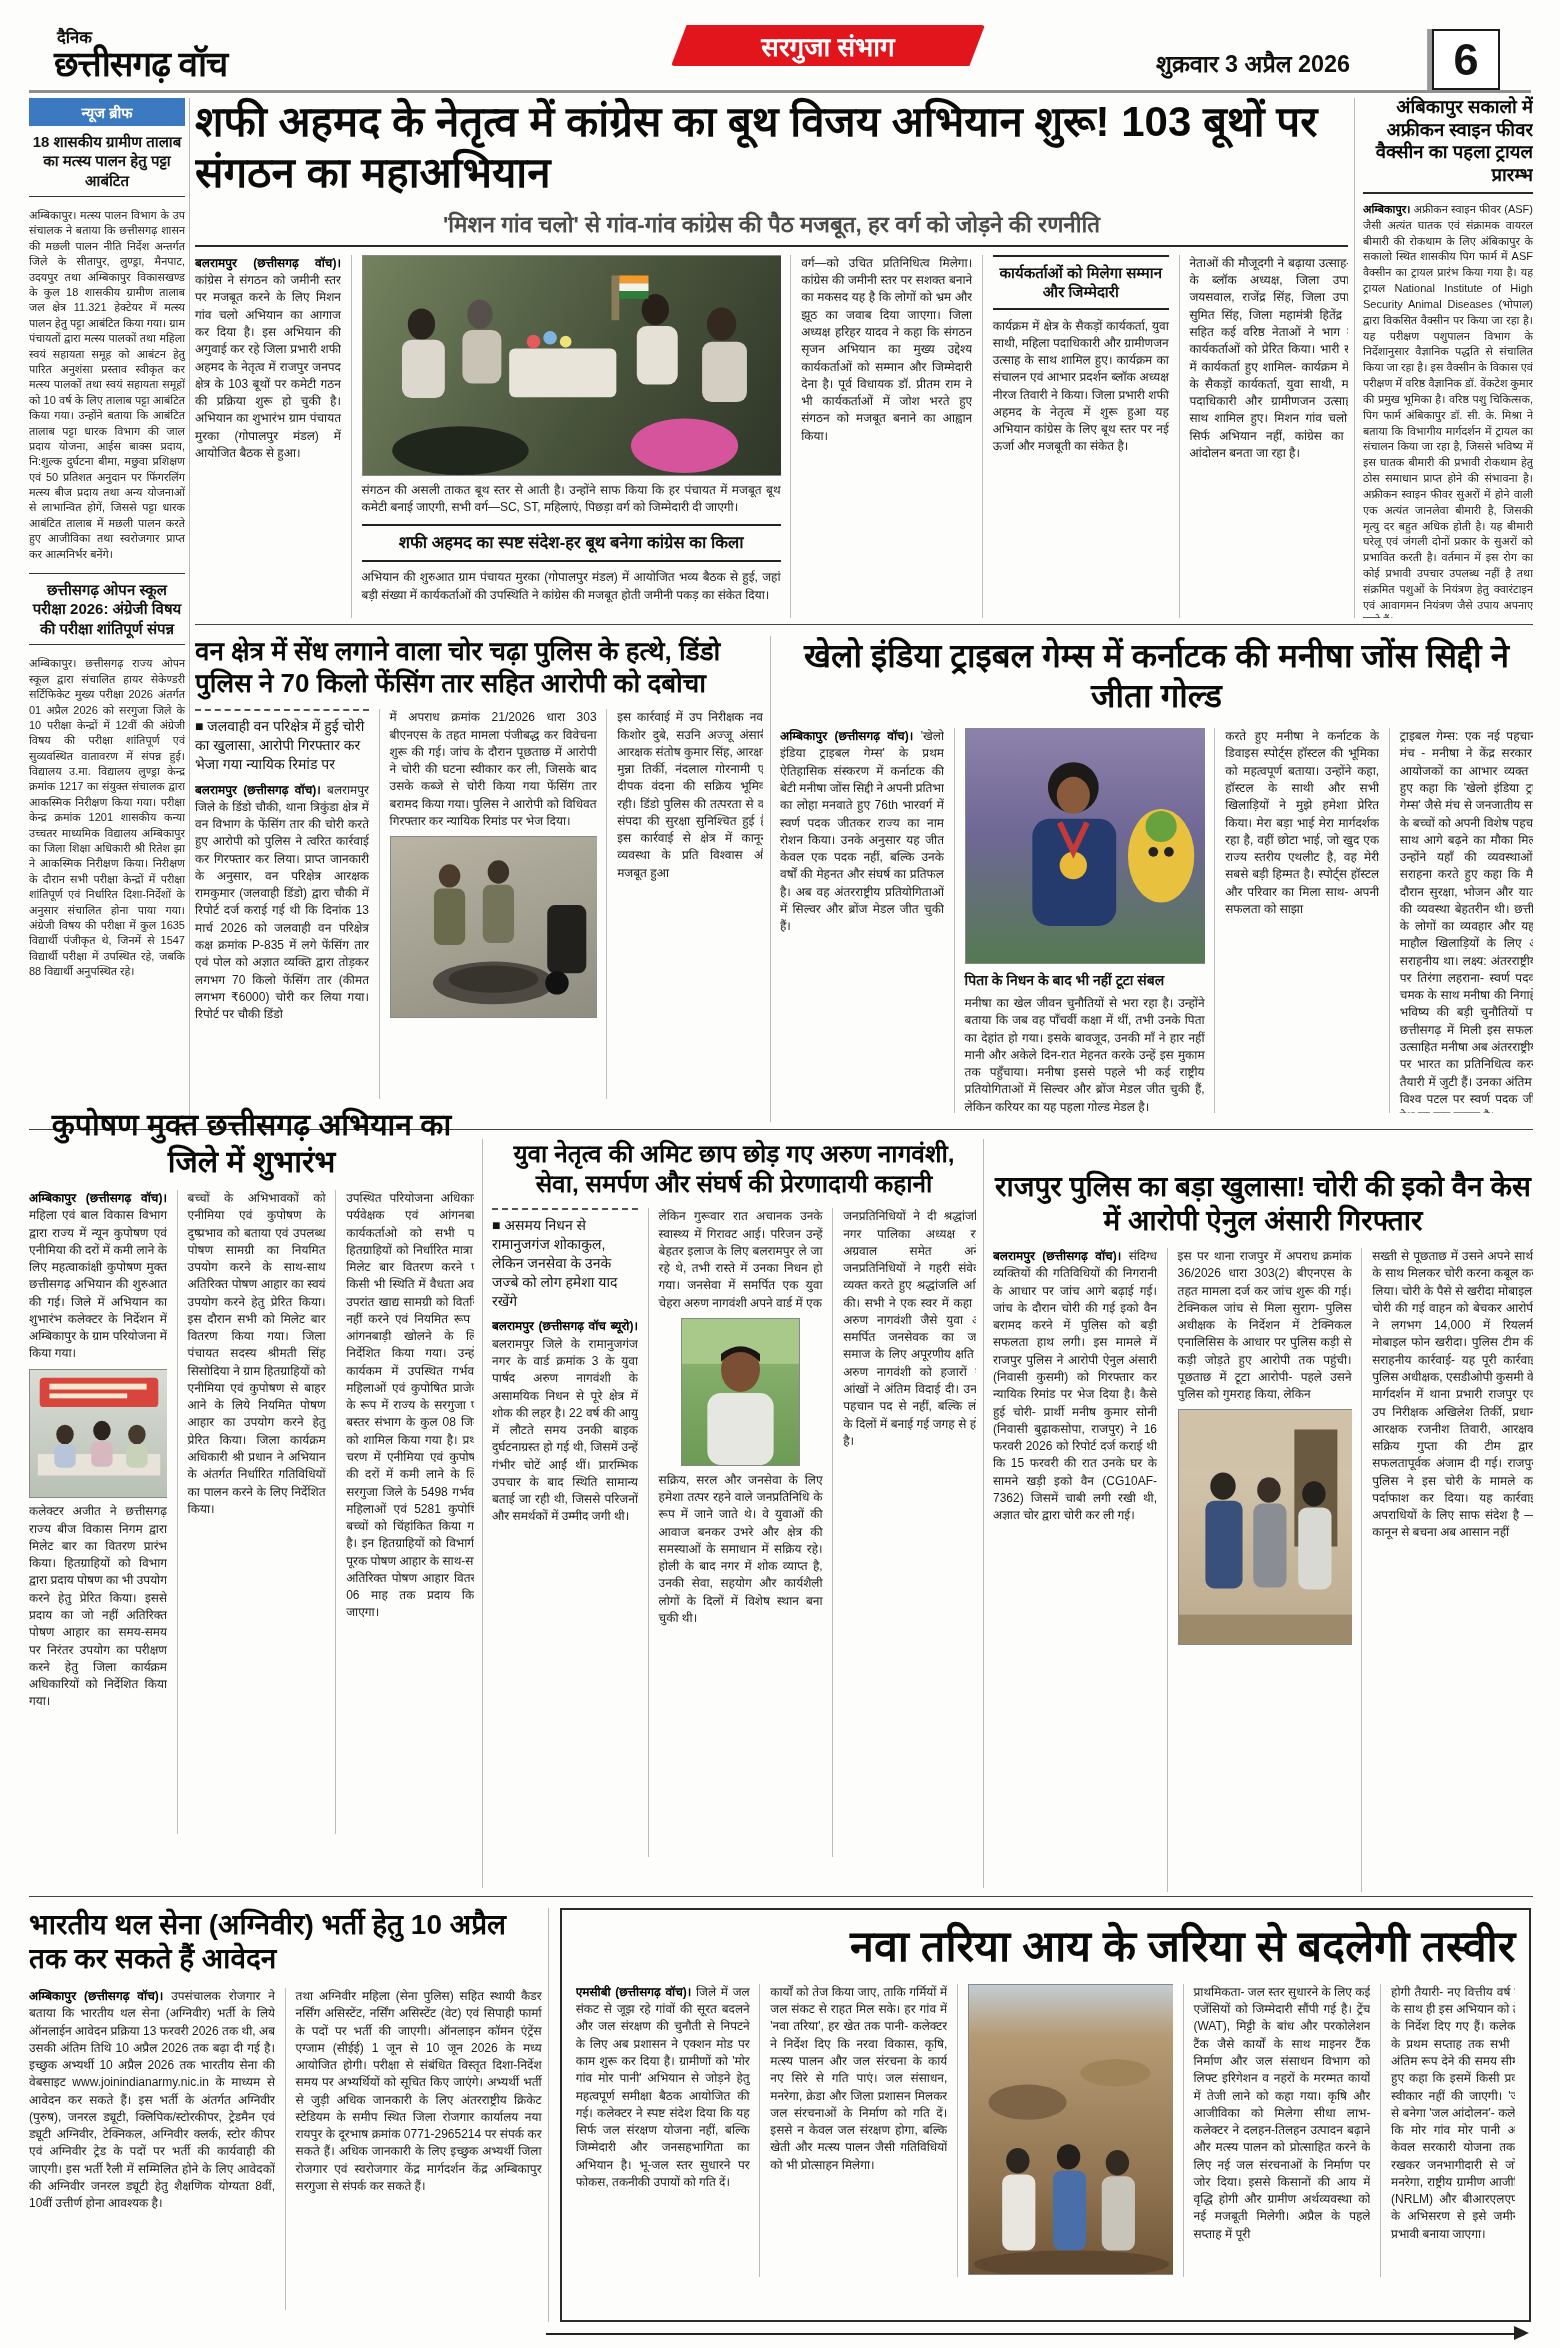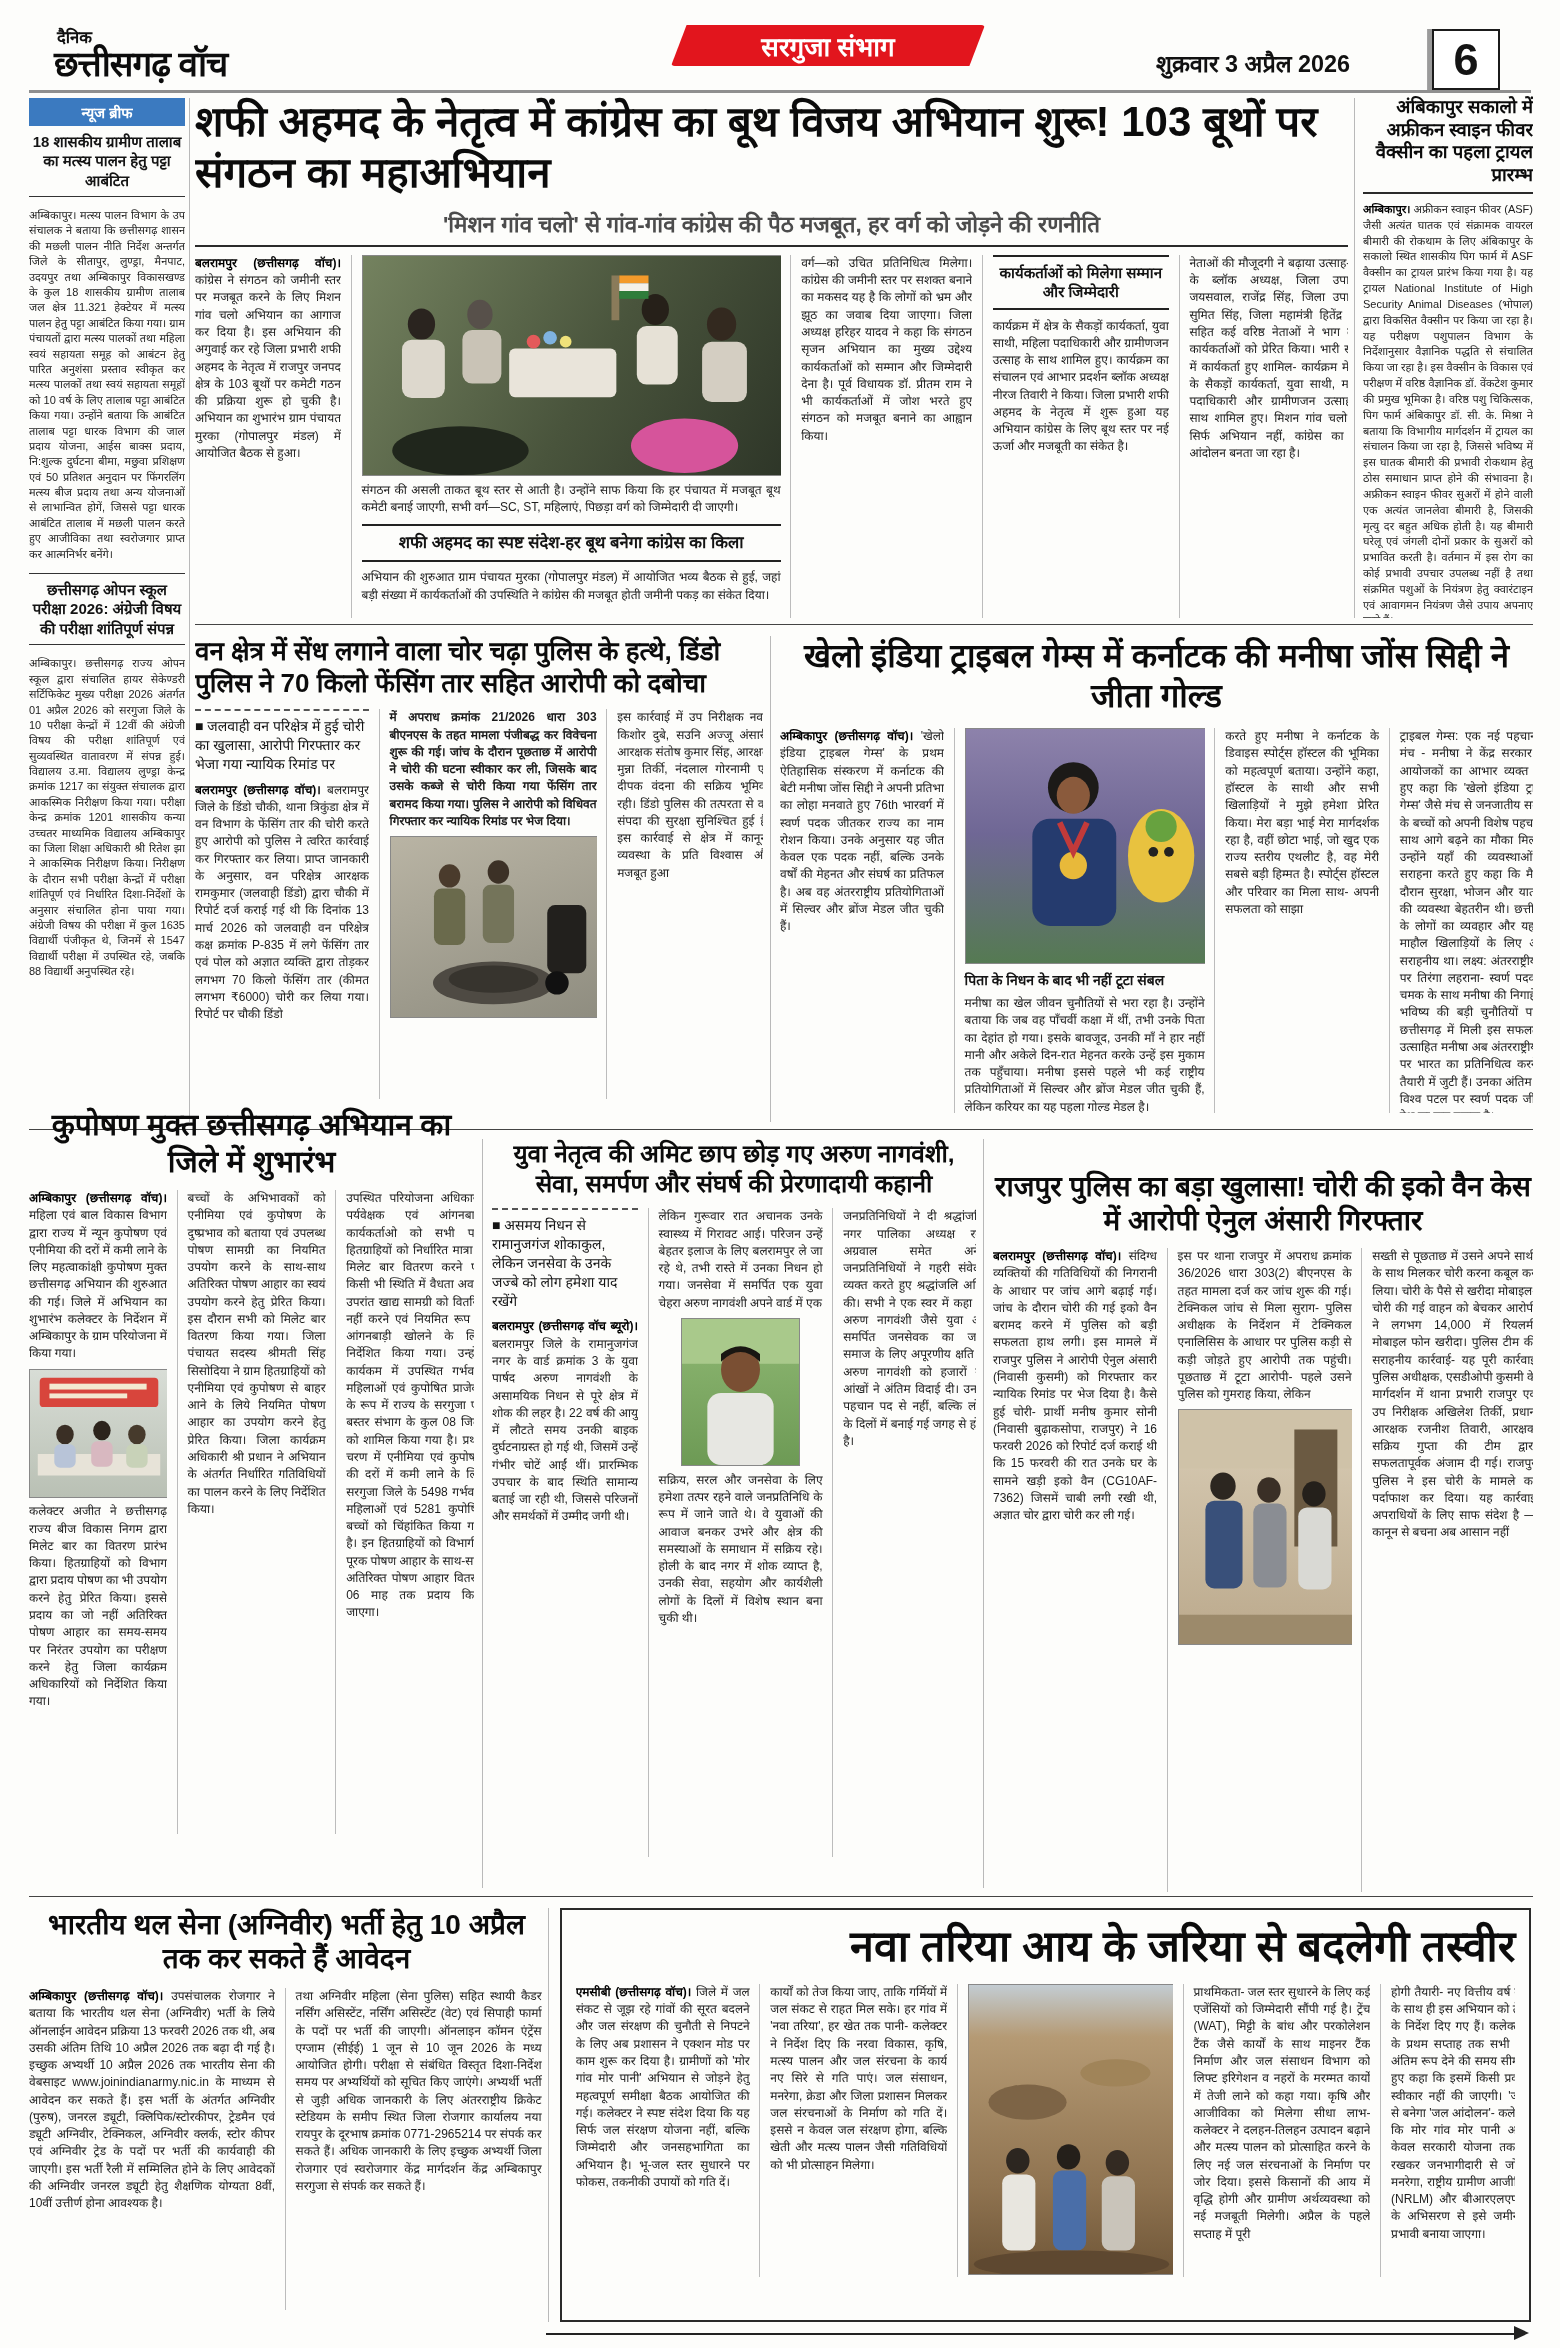--- a/index.html
+++ b/index.html
@@ -128,21 +128,21 @@
 
   <div class="hr thin" style="left:195px;top:624px;width:1338px;"></div>
 
   <div style="position:absolute;left:195px;top:636px;width:568px;height:486px;overflow:hidden;">
     <div class="headline" style="font-size:26px;">वन क्षेत्र में सेंध लगाने वाला चोर चढ़ा पुलिस के हत्थे, डिंडो पुलिस ने 70 किलो फेंसिंग तार सहित आरोपी को दबोचा</div>
     <div class="cols" style="height:390px;margin-top:9.8px;">
       <div style="width:174px;flex:none;">
         <div class="kicker">■ जलवाही वन परिक्षेत्र में हुई चोरी का खुलासा, आरोपी गिरफ्तार कर भेजा गया न्यायिक रिमांड पर</div>
         <p class="bt" style="margin:0;"><b class="bylabel">बलरामपुर (छत्तीसगढ़ वॉच)।</b> <span>बलरामपुर जिले के डिंडो चौकी, थाना त्रिकुंडा क्षेत्र में वन विभाग के फेंसिंग तार की चोरी करते हुए आरोपी को पुलिस ने त्वरित कार्रवाई कर गिरफ्तार कर लिया। प्राप्त जानकारी के अनुसार, वन परिक्षेत्र आरक्षक रामकुमार (जलवाही डिंडो) द्वारा चौकी में रिपोर्ट दर्ज कराई गई थी कि दिनांक 13 मार्च 2026 को जलवाही वन परिक्षेत्र कक्ष क्रमांक P-835 में लगे फेंसिंग तार एवं पोल को अज्ञात व्यक्ति द्वारा तोड़कर लगभग 70 किलो फेंसिंग तार (कीमत लगभग ₹6000) चोरी कर लिया गया। रिपोर्ट पर चौकी डिंडो</span></p>
       </div>
-      <div style="width:207px;flex:none;font-weight:bold;">
+      <div style="width:207px;flex:none;">
         <p class="bt" style="margin:0 0 5.9px 0;">में अपराध क्रमांक 21/2026 धारा 303 बीएनएस के तहत मामला पंजीबद्ध कर विवेचना शुरू की गई। जांच के दौरान पूछताछ में आरोपी ने चोरी की घटना स्वीकार कर ली, जिसके बाद उसके कब्जे से चोरी किया गया फेंसिंग तार बरामद किया गया। पुलिस ने आरोपी को विधिवत गिरफ्तार कर न्यायिक रिमांड पर भेज दिया।</p>
         <div class="photo" style="width:100%;height:180px;background:linear-gradient(160deg,#b9b4a4,#8f8d80);">
           <svg viewBox="0 0 212 185" preserveAspectRatio="none">
             <ellipse cx="60" cy="40" rx="11" ry="12" fill="#4a3b2c"></ellipse>
               <rect x="44" y="53" width="32" height="58" rx="8" fill="#6a6a4c"></rect>
             <ellipse cx="110" cy="36" rx="11" ry="12" fill="#3c3126"></ellipse>
               <rect x="94" y="49" width="32" height="60" rx="8" fill="#74745a"></rect>
             <ellipse cx="105" cy="150" rx="62" ry="22" fill="#4e4a43"></ellipse>
             <ellipse cx="105" cy="146" rx="46" ry="14" fill="#37342e"></ellipse>
             <rect x="160" y="70" width="40" height="70" rx="8" fill="#22201d"></rect>
@@ -272,21 +272,21 @@
       </div>
       <div style="width:164px;flex:none;">
         <p class="bt" style="margin:0;">सख्ती से पूछताछ में उसने अपने साथी के साथ मिलकर चोरी करना कबूल कर लिया। चोरी के पैसे से खरीदा मोबाइल- चोरी की गई वाहन को बेचकर आरोपी ने लगभग 14,000 में रियलमी मोबाइल फोन खरीदा। पुलिस टीम की सराहनीय कार्रवाई- यह पूरी कार्रवाई पुलिस अधीक्षक, एसडीओपी कुसमी के मार्गदर्शन में थाना प्रभारी राजपुर एवं उप निरीक्षक अखिलेश तिर्की, प्रधान आरक्षक रजनीश तिवारी, आरक्षक सक्रिय गुप्ता की टीम द्वारा सफलतापूर्वक अंजाम दी गई। राजपुर पुलिस ने इस चोरी के मामले का पर्दाफाश कर दिया। यह कार्रवाई अपराधियों के लिए साफ संदेश है —कानून से बचना अब आसान नहीं</p>
       </div>
     </div>
   </div>
 
   <div class="hr thin" style="left:29px;top:1896px;width:1504px;"></div>
 
   <div style="position:absolute;left:29px;top:1908px;width:515px;height:414px;overflow:hidden;">
-    <div class="headline" style="font-size:28px;text-align:center;">भारतीय थल सेना (अग्निवीर) भर्ती हेतु 10 अप्रैल तक कर सकते हैं आवेदन</div>
+    <div class="headline" style="font-size:28px;">भारतीय थल सेना (अग्निवीर) भर्ती हेतु 10 अप्रैल तक कर सकते हैं आवेदन</div>
     <div class="cols" style="height:322px;margin-top:11.7px;">
       <div style="width:246px;flex:none;">
         <p class="bt" style="margin:0;"><b class="bylabel">अम्बिकापुर (छत्तीसगढ़ वॉच)।</b> <span>उपसंचालक रोजगार ने बताया कि भारतीय थल सेना (अग्निवीर) भर्ती के लिये ऑनलाईन आवेदन प्रक्रिया 13 फरवरी 2026 तक थी, अब उसकी अंतिम तिथि 10 अप्रैल 2026 तक बढ़ा दी गई है। इच्छुक अभ्यर्थी 10 अप्रैल 2026 तक भारतीय सेना की वेबसाइट www.joinindianarmy.nic.in के माध्यम से आवेदन कर सकते हैं। इस भर्ती के अंतर्गत अग्निवीर (पुरुष), जनरल ड्यूटी, क्लिपिक/स्टोरकीपर, ट्रेडमैन एवं ड्यूटी अग्निवीर, टेक्निकल, अग्निवीर क्लर्क, स्टोर कीपर एवं अग्निवीर ट्रेड के पदों पर भर्ती की कार्यवाही की जाएगी। इस भर्ती रैली में सम्मिलित होने के लिए आवेदकों की अग्निवीर जनरल ड्यूटी हेतु शैक्षणिक योग्यता 8वीं, 10वीं उत्तीर्ण होना आवश्यक है।</span></p>
       </div>
       <div style="width:246px;flex:none;">
         <p class="bt" style="margin:0;">तथा अग्निवीर महिला (सेना पुलिस) सहित स्थायी कैडर नर्सिंग असिस्टेंट, नर्सिंग असिस्टेंट (वेट) एवं सिपाही फार्मा के पदों पर भर्ती की जाएगी। ऑनलाइन कॉमन एंट्रेंस एग्जाम (सीईई) 1 जून से 10 जून 2026 के मध्य आयोजित होगी। परीक्षा से संबंधित विस्तृत दिशा-निर्देश समय पर अभ्यर्थियों को सूचित किए जाएंगे। अभ्यर्थी भर्ती से जुड़ी अधिक जानकारी के लिए अंतरराष्ट्रीय क्रिकेट स्टेडियम के समीप स्थित जिला रोजगार कार्यालय नया रायपुर के दूरभाष क्रमांक 0771-2965214 पर संपर्क कर सकते हैं। अधिक जानकारी के लिए इच्छुक अभ्यर्थी जिला रोजगार एवं स्वरोजगार केंद्र मार्गदर्शन केंद्र अम्बिकापुर सरगुजा से संपर्क कर सकते हैं।</p>
       </div>
     </div>
   </div>
 

